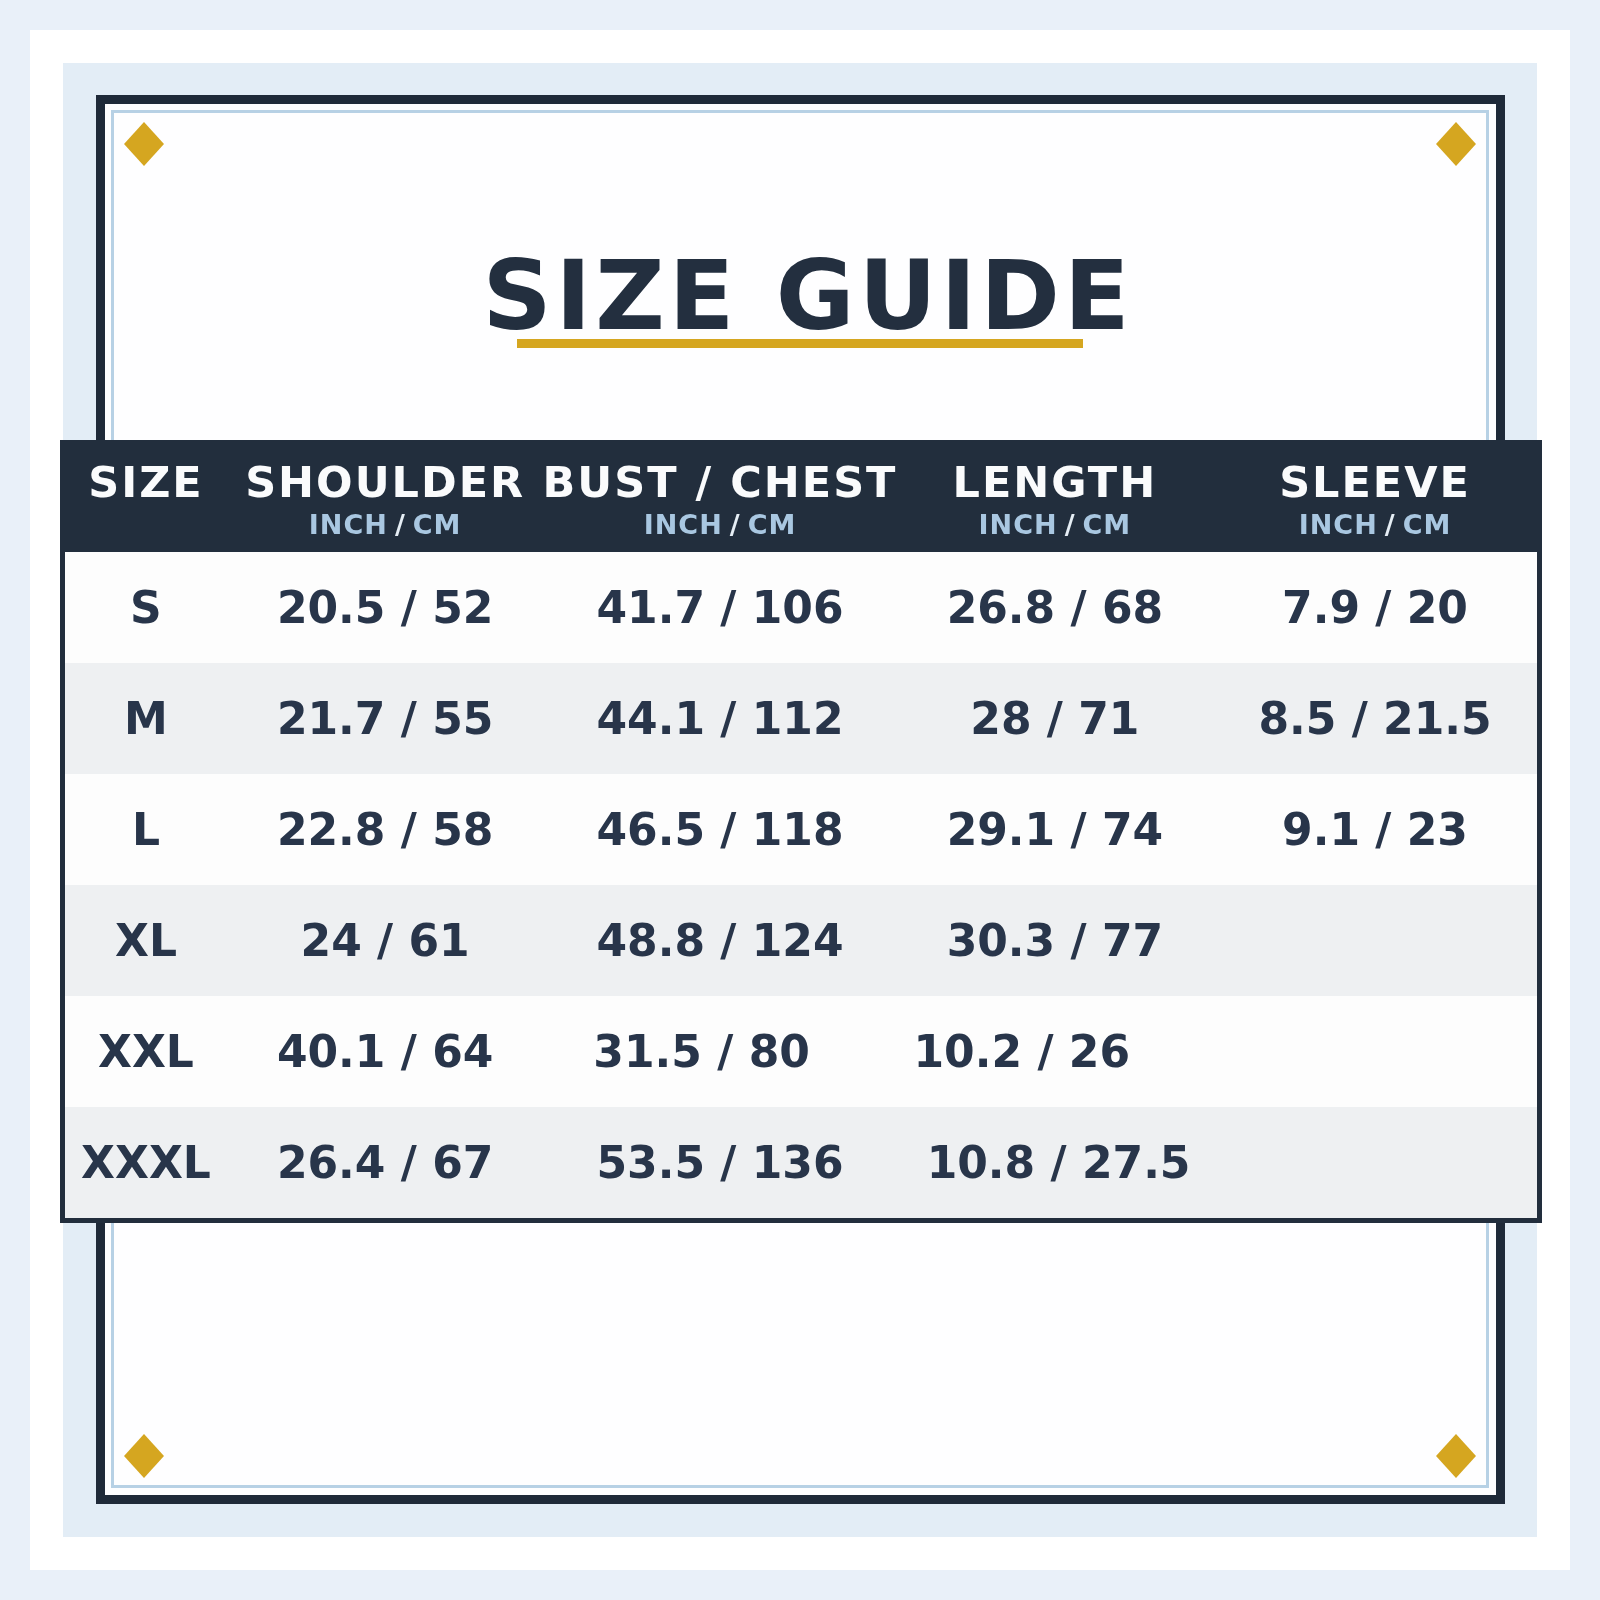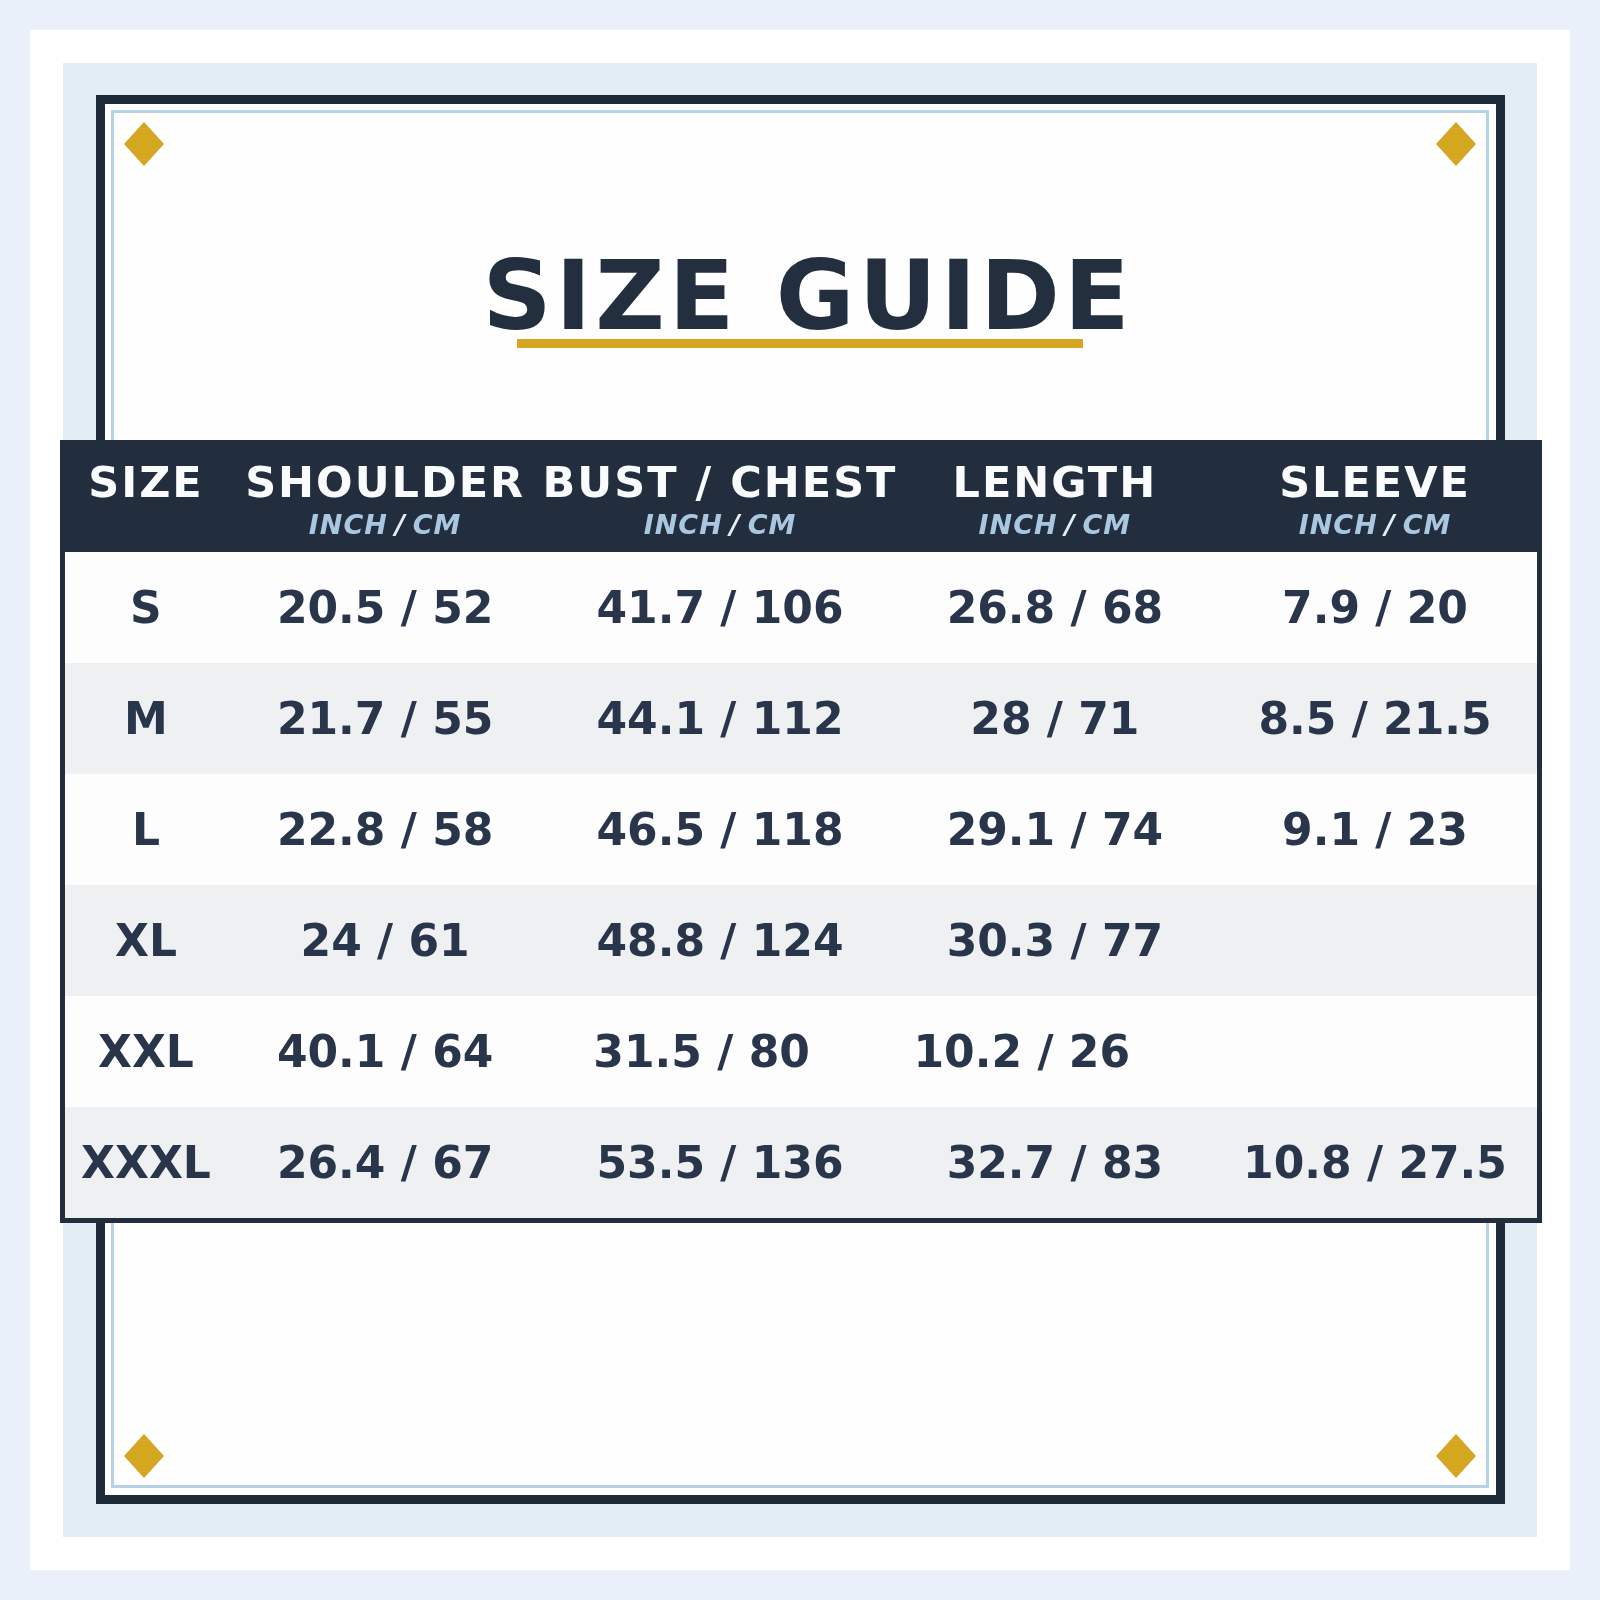--- a/index.html
+++ b/index.html
@@ -41,21 +41,21 @@
     position: absolute; left: 60px; top: 440px; width: 1482px; height: 783px;
     background: #FDFDFD; border: 5px solid #222E3D; box-sizing: border-box;
     display: flex; flex-direction: column;
   }
   .thead { height: 107px; flex: none; background: #222E3D; display: flex; }
   .th {
     display: flex; flex-direction: column; align-items: center; justify-content: center;
     color: #FAFBFC;
   }
   .th-label { font-size: 43px; line-height: 52px; font-weight: bold; letter-spacing: 2px; white-space: nowrap; }
-  .th-unit  { font-size: 27px; line-height: 34px; font-weight: bold; letter-spacing: 1px; color: #A9C7E1; white-space: nowrap; font-style: italic; }
+  .th-unit  { font-size: 27px; line-height: 34px; font-weight: bold; letter-spacing: 1px; color: #A9C7E1; white-space: nowrap; }
   .u-sep { color: #E6EEF5; margin: 0 7px; }
 
   .tbody { flex: 1; display: flex; flex-direction: column; }
   .tr { flex: 1; display: flex; align-items: center; background: #FDFDFD; }
   .tr:nth-child(even) { background: #EEF0F2; }
   .td {
     font-size: 44px; font-weight: bold; color: #28354A;
     text-align: center; white-space: nowrap;
   }
   .c-size     { width: 11%;   }
@@ -136,18 +136,17 @@
       <div class="tr">
         <span class="td c-size">XXL</span>
         <span class="td c-shoulder">40.1 / 64</span>
         <span class="td c-length">31.5 / 80</span>
         <span class="td c-sleeve">10.2 / 26</span>
       </div>
       <div class="tr">
         <span class="td c-size">XXXL</span>
         <span class="td c-shoulder">26.4 / 67</span>
         <span class="td c-bust">53.5 / 136</span>
-        <span class="td c-length">32.7 / 83</span>
         <span class="td c-sleeve">10.8 / 27.5</span>
       </div>
     </div>
   </div>
 </div>
 
 </body></html>

